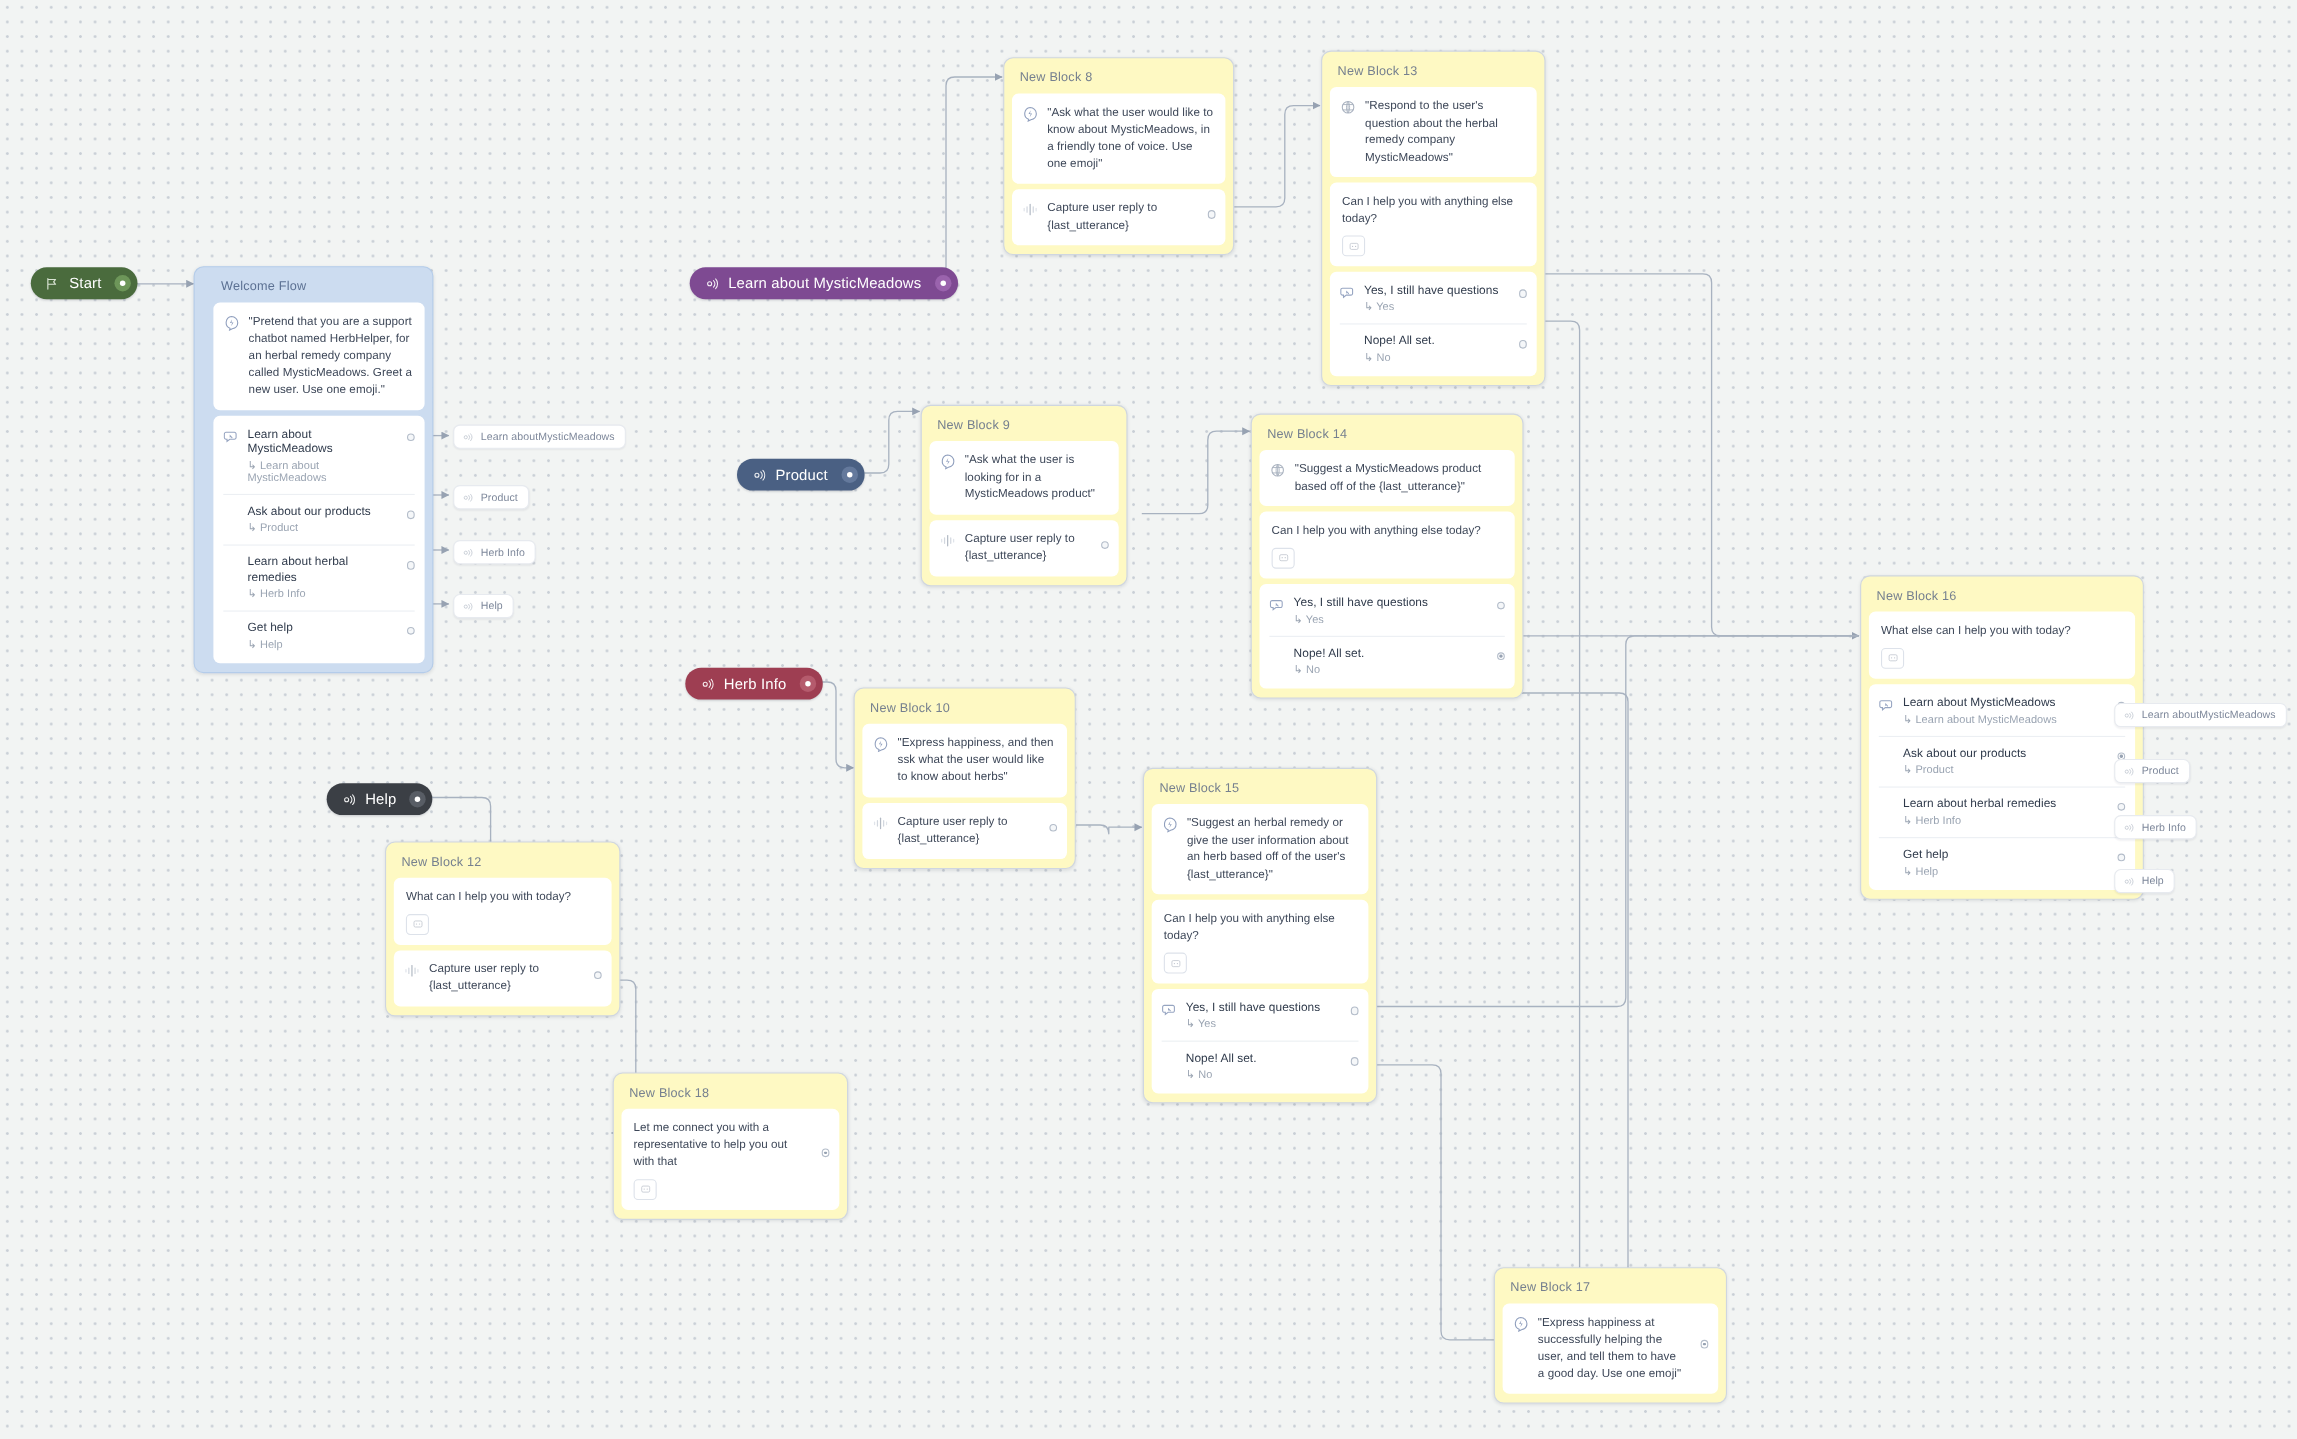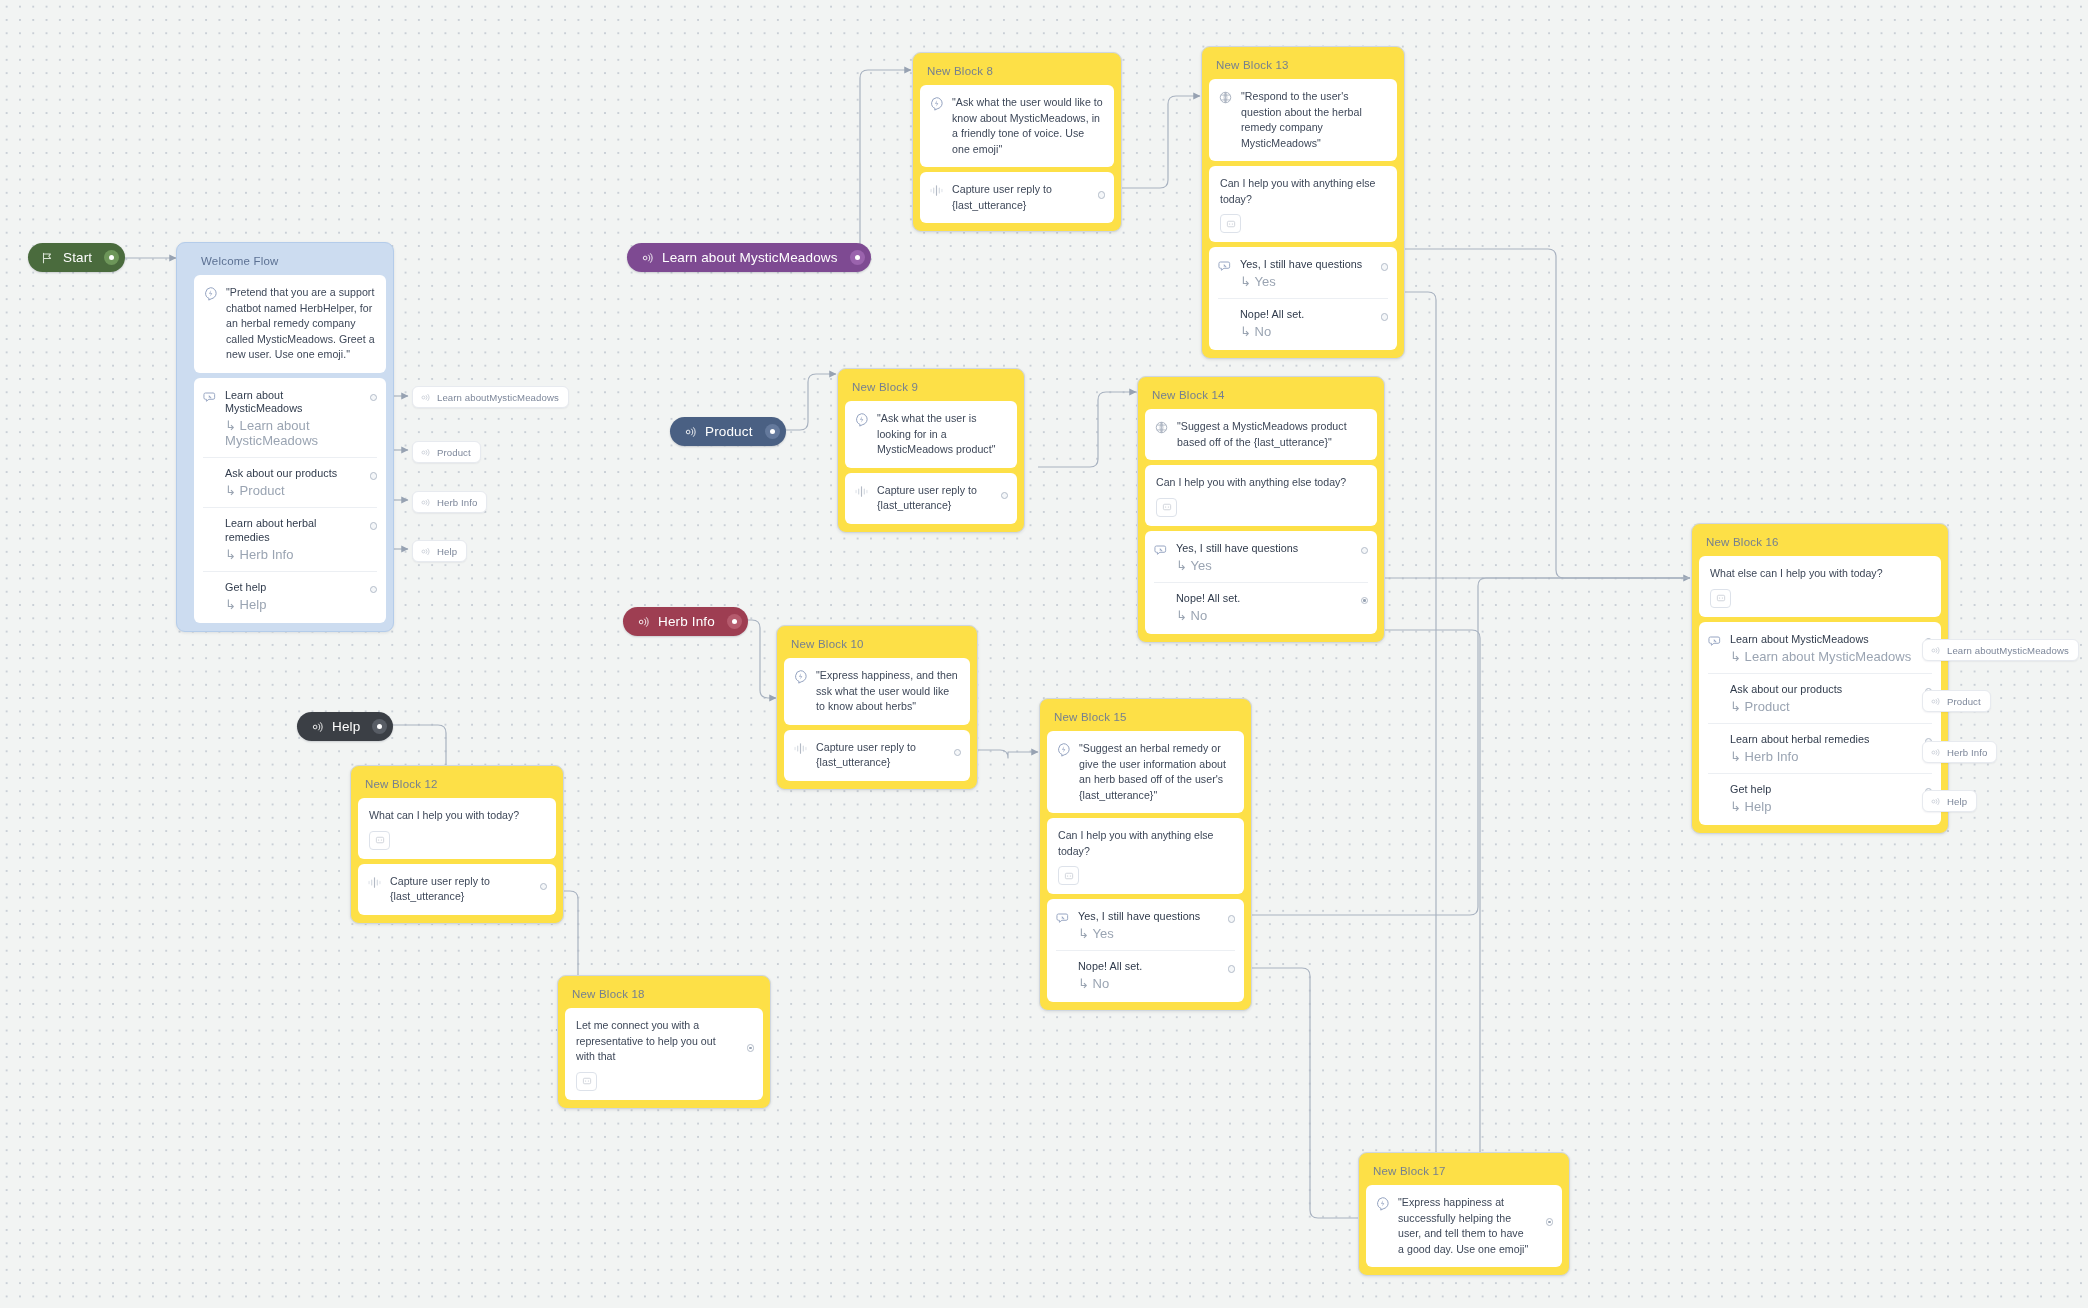--- a/index.html
+++ b/index.html
@@ -28,21 +28,21 @@
   .pill .pl-ico{width:14px;height:14px;display:block;opacity:.92;}
   .pill .pl-port{
     width:15px;height:15px;border-radius:50%;
     display:flex;align-items:center;justify-content:center;margin-left:3px;
   }
   .pill .pl-port i{width:5px;height:5px;border-radius:50%;background:#fff;display:block;}
 
   
   .block{
     position:absolute;border-radius:9px;
-    background:#fde047;border:1px solid #cfd6e0;
+    background:#fef9c3;border:1px solid #cfd6e0;
     padding:7px 7px 8px 7px;
     box-shadow:0 1px 3px rgba(30,40,60,.10);
     box-sizing:border-box;
   }
   .block.flowblock{background:#ccdcf0;border:1px solid #b4ccea;}
   .blk-title{
     font-size:11.5px;color:#76808f;padding:5px 4px 8px 7px;letter-spacing:.2px;
   }
   .block.flowblock .blk-title{color:#5e7siz;color:#5c7193;}
   .card{
@@ -67,21 +67,21 @@
   .choices{padding:2px 0 2px 0;}
   .choice{
     display:flex;align-items:flex-start;gap:7px;
     padding:9px 26px 9px 9px;position:relative;
   }
   .choice + .choice{border-top:1px solid #eceff3;margin:0 9px 0 9px;padding-left:0;}
   .choice + .choice .ch-body{margin-left:22px;}
   .ch-ico{flex:0 0 15px;width:15px;height:15px;margin-top:1px;opacity:.7;}
   .ch-body{min-width:0;}
   .ch-lbl{font-size:10.8px;color:#2f3a4b;line-height:1.25;letter-spacing:.05px;}
-  .ch-sub{font-size:13px;color:#9aa4b2;margin-top:2.5px;letter-spacing:.05px;}
+  .ch-sub{font-size:10px;color:#9aa4b2;margin-top:2.5px;letter-spacing:.05px;}
   .ch-sub b{font-weight:normal;}
 
   
   .port{
     position:absolute;width:7.5px;height:7.5px;border-radius:50%;
     border:1.2px solid #b3bcc9;background:#f5f7f9;box-sizing:border-box;
   }
   .port.filled{background:#fff;}
   .port.filled:after{
     content:"";position:absolute;left:1.6px;top:1.6px;width:2.6px;height:2.6px;

